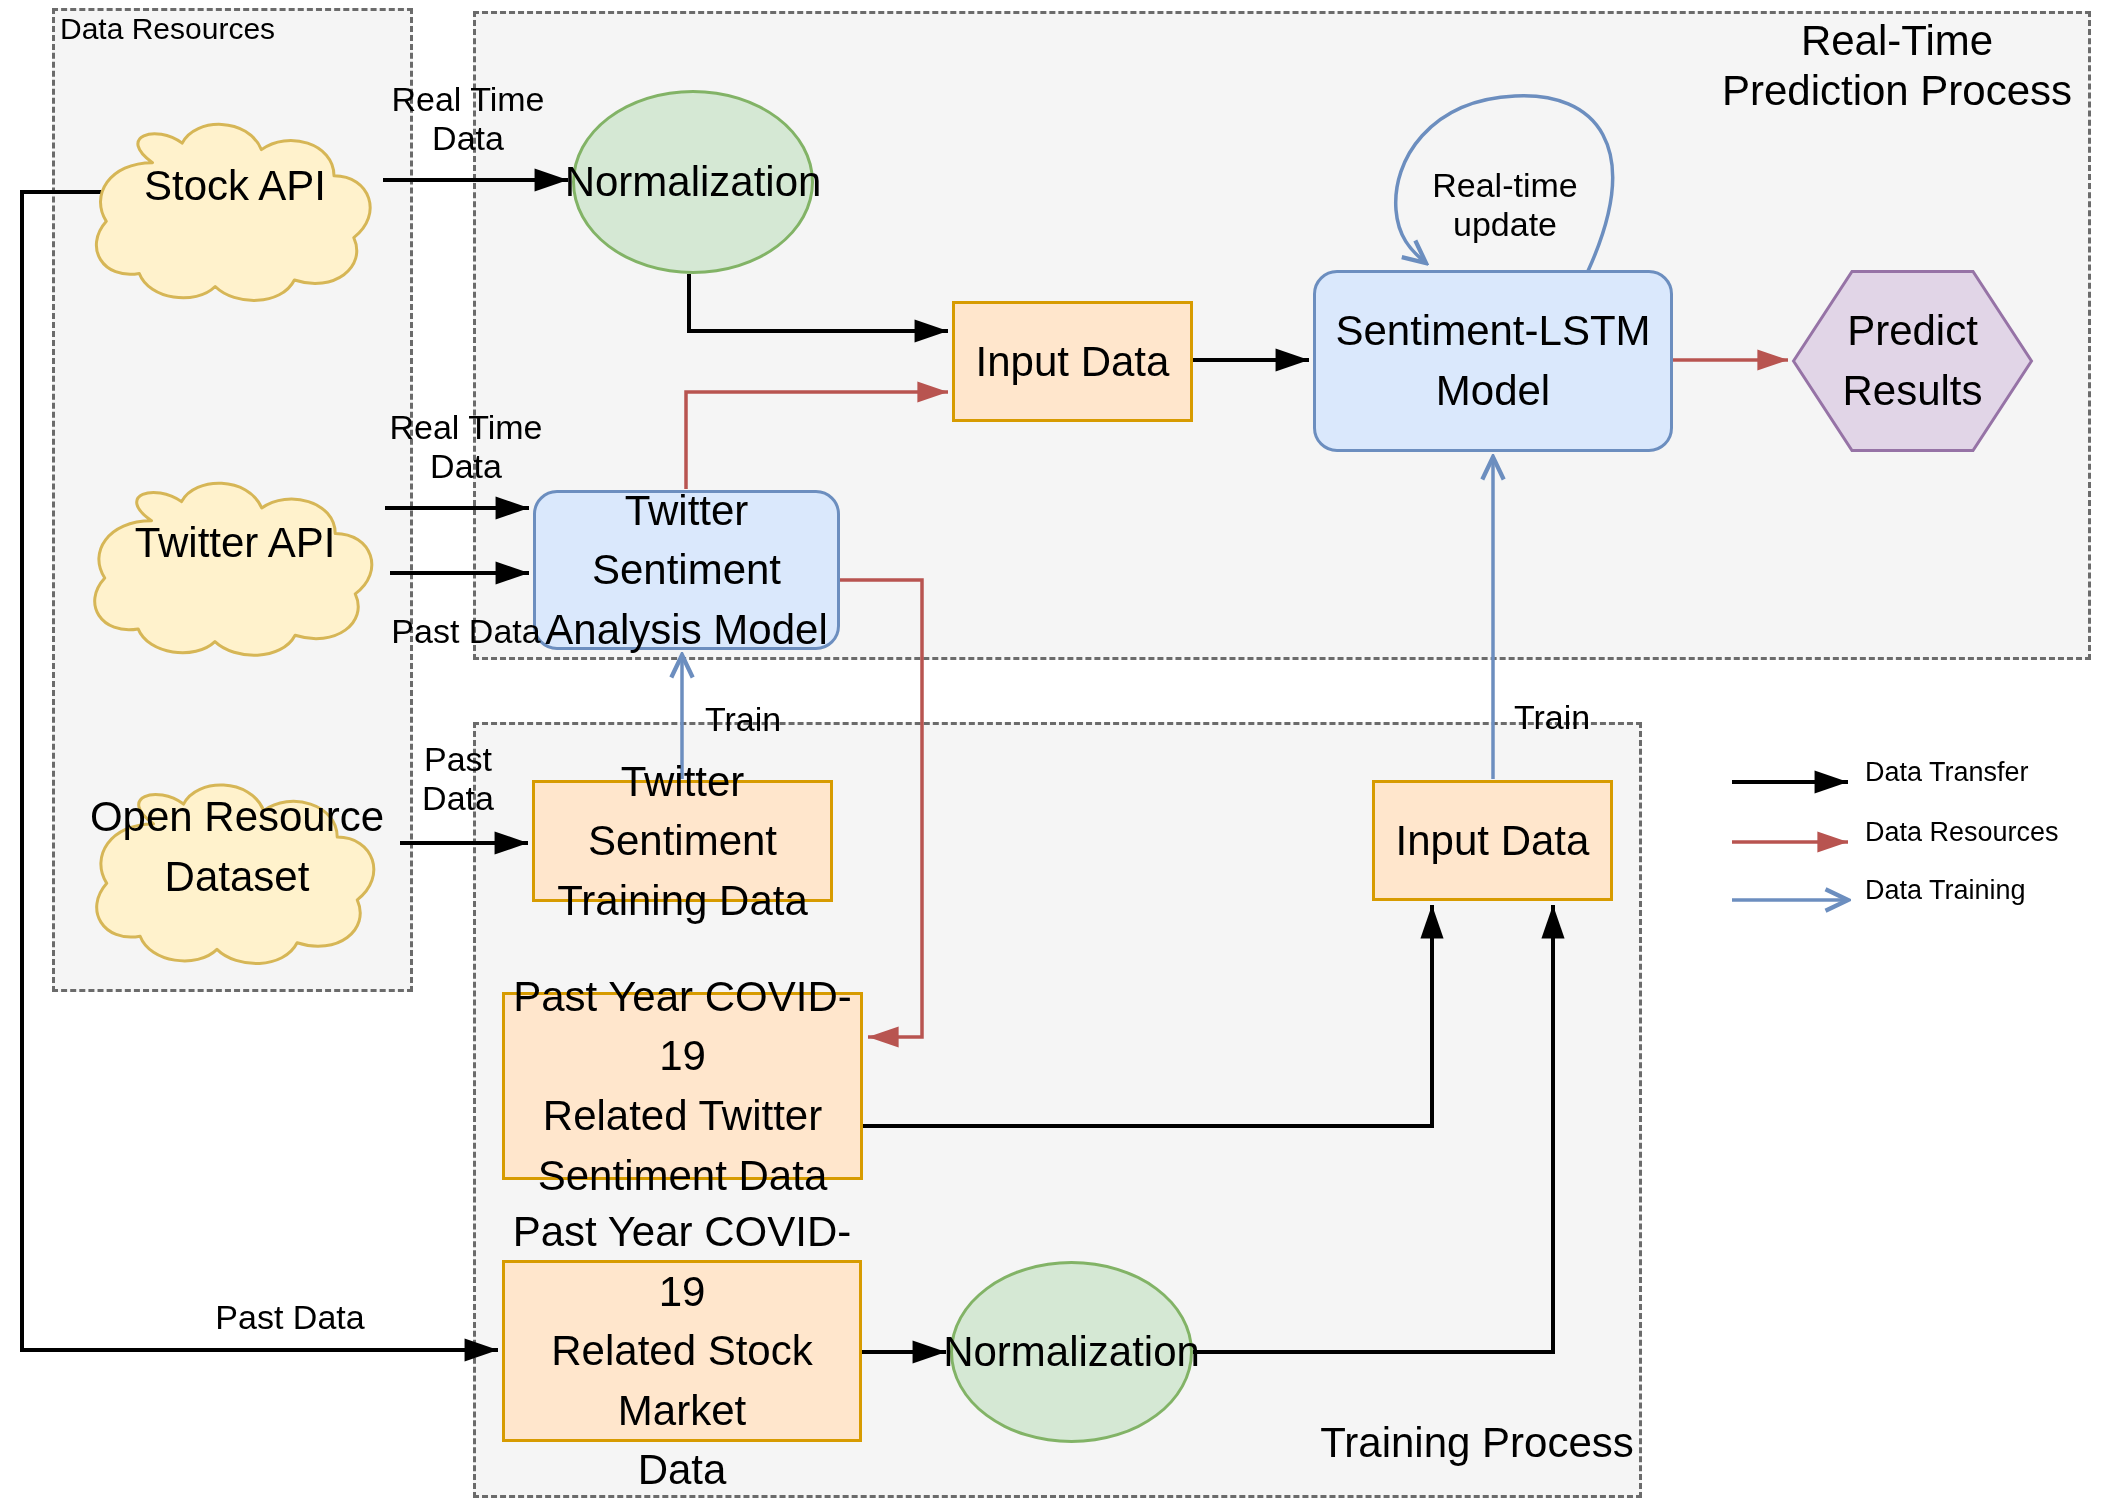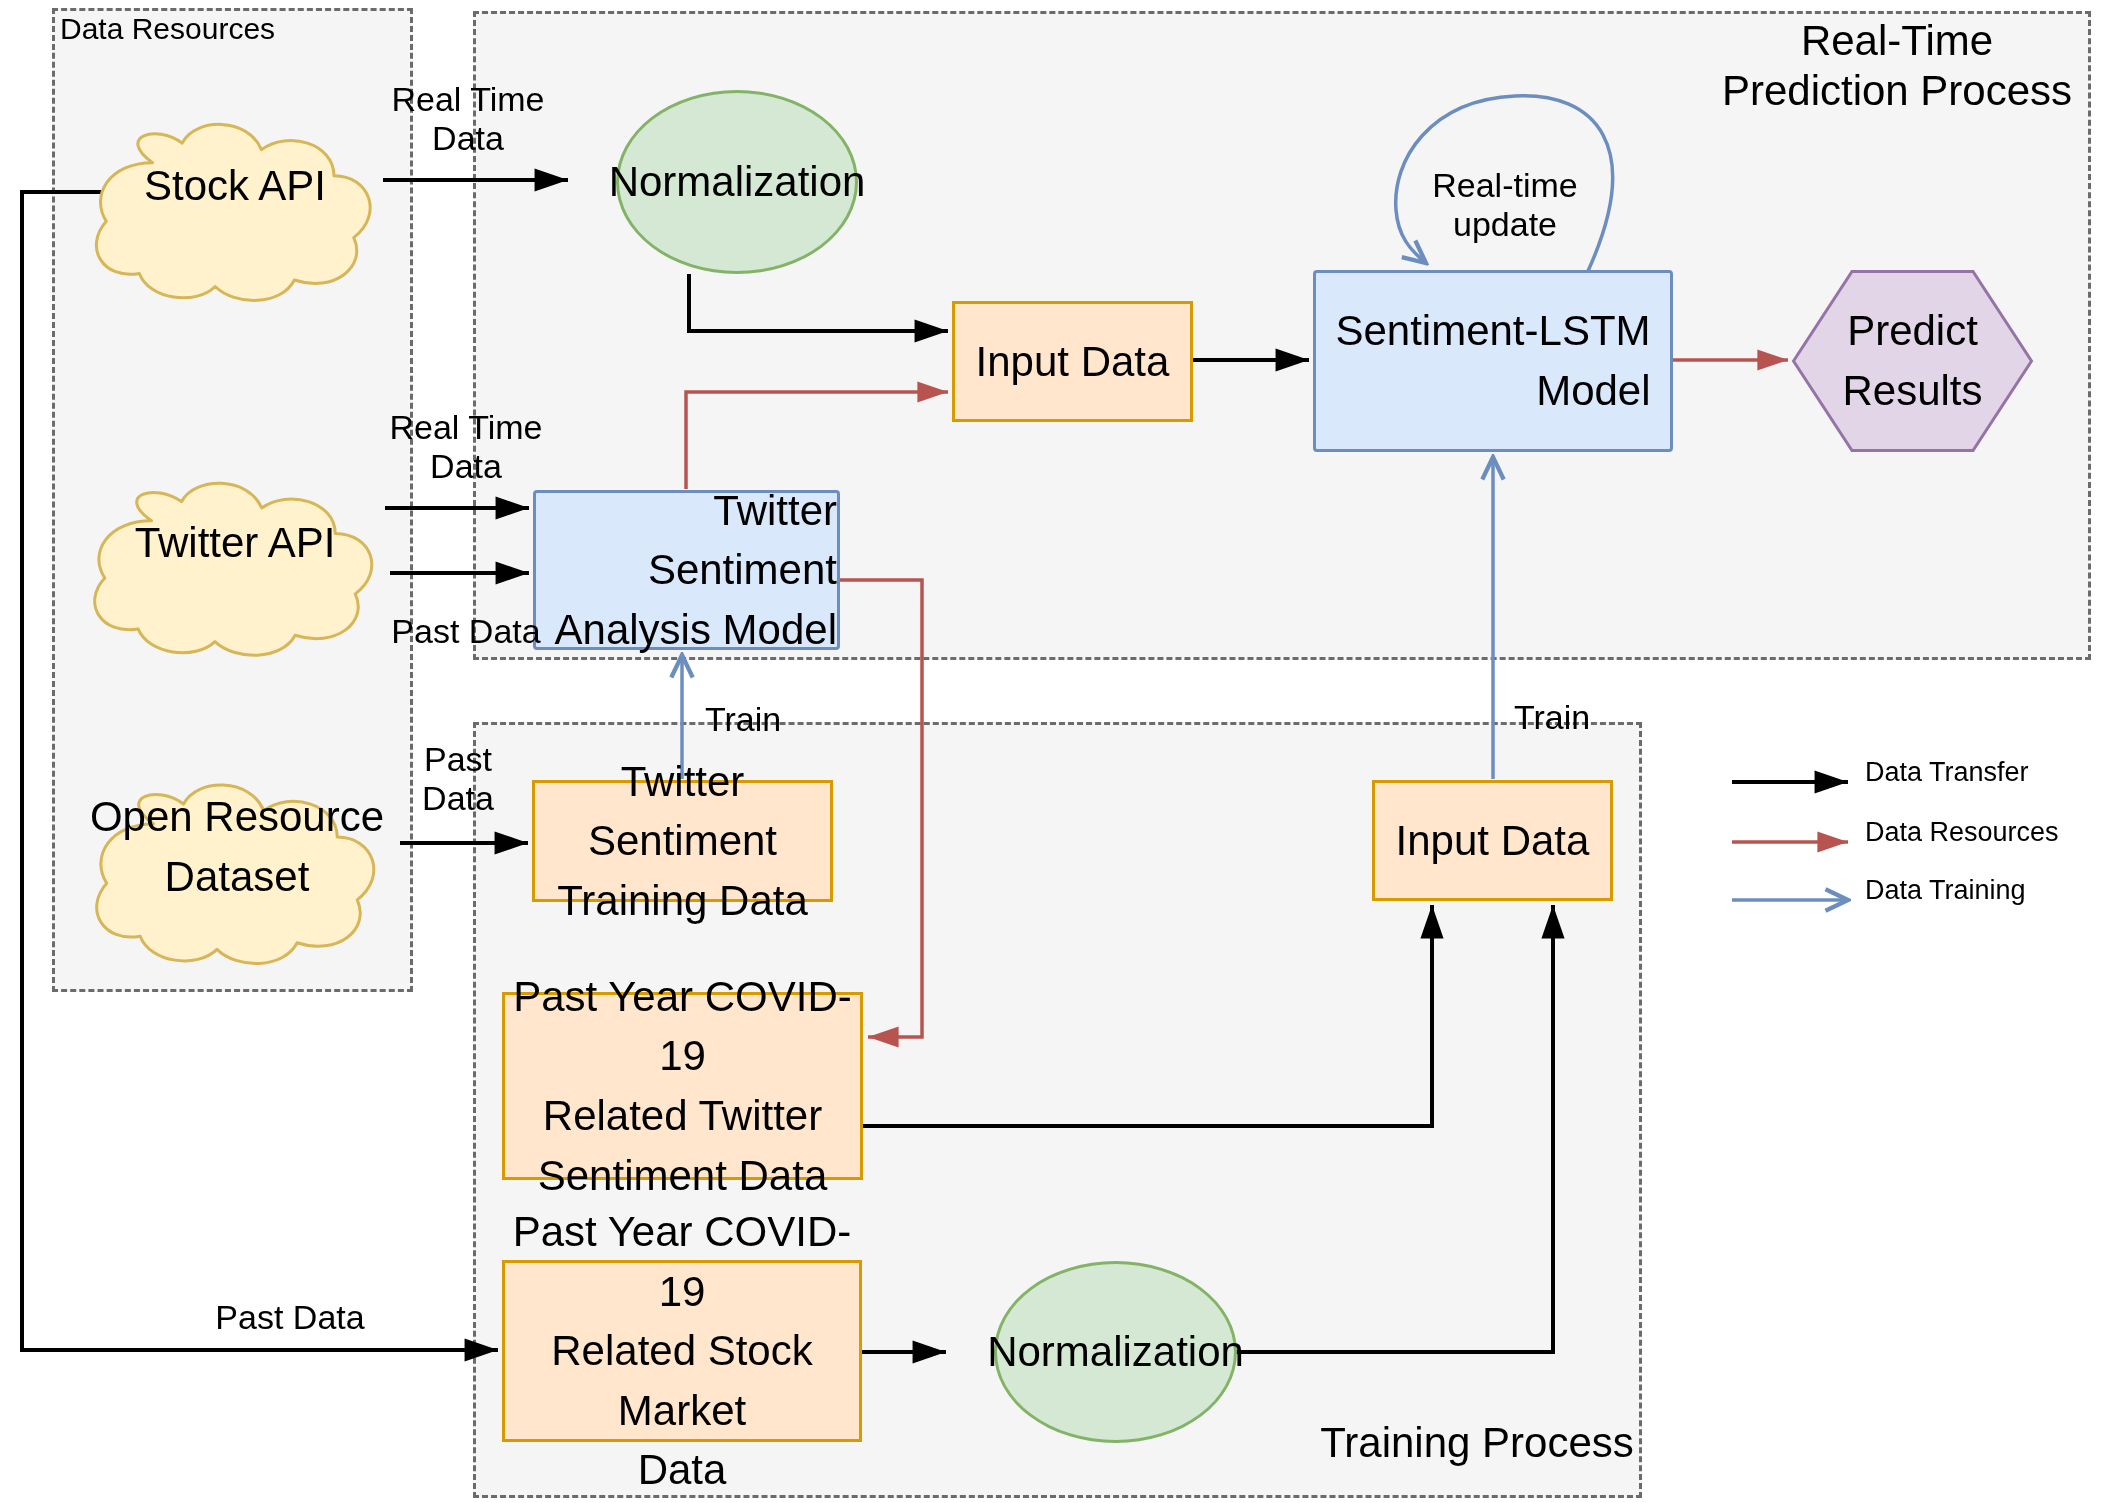--- a/index.html
+++ b/index.html
@@ -5,22 +5,22 @@
   html,body{margin:0;padding:0;background:#fff;}
   #page{position:relative;width:2124px;height:1503px;background:var(--background,#fff);
         font-family:"Liberation Sans","DejaVu Sans",sans-serif;color:var(--text,#000);overflow:hidden;}
   .container{position:absolute;background:var(--panel-fill,#f5f5f5);border:3px dashed var(--panel-border,#6b6b6b);box-sizing:border-box;}
   .lbl{white-space:pre-line;}
   .corner-label{position:absolute;font-size:30px;line-height:1.15;}
   .center-label{position:absolute;font-size:42px;line-height:1.2;text-align:center;white-space:pre-line;}
   .node{position:absolute;display:flex;align-items:center;justify-content:center;text-align:center;
         font-size:42px;line-height:1.42;box-sizing:border-box;white-space:pre-line;}
   .rect-orange{background:var(--data-fill,#ffe6cc);border:3px solid var(--data-stroke,#d79b00);}
-  .round-blue{background:var(--model-fill,#dae8fc);border:3px solid var(--model-stroke,#6c8ebf);border-radius:4px;text-align:right;}
-  .ellipse-green{background:var(--process-fill,#d5e8d4);border:3px solid var(--process-stroke,#82b366);border-radius:50%;margin-left:44px;}
+  .round-blue{background:var(--model-fill,#dae8fc);border:3px solid var(--model-stroke,#6c8ebf);border-radius:24px;}
+  .ellipse-green{background:var(--process-fill,#d5e8d4);border:3px solid var(--process-stroke,#82b366);border-radius:50%;}
   .shape-holder{position:absolute;}
   .shape-holder svg{display:block;width:100%;height:100%;overflow:visible;}
   .shape-label{position:absolute;inset:0;display:flex;align-items:center;justify-content:center;
                text-align:center;font-size:42px;line-height:1.42;white-space:pre-line;}
   .cloud-path{fill:var(--cloud-fill,#fff2cc);stroke:var(--cloud-stroke,#d6b656);stroke-width:3px;
               vector-effect:non-scaling-stroke;stroke-linejoin:round;}
   .hex-poly{fill:var(--result-fill,#e1d5e7);stroke:var(--result-stroke,#9673a6);stroke-width:3px;}
   .edge-label{position:absolute;font-size:34px;line-height:1.16;text-align:center;white-space:pre-line;}
   #edges{position:absolute;left:0;top:0;z-index:5;pointer-events:none;}
   .layer-nodes{position:absolute;inset:0;z-index:6;padding-left:32px;}

